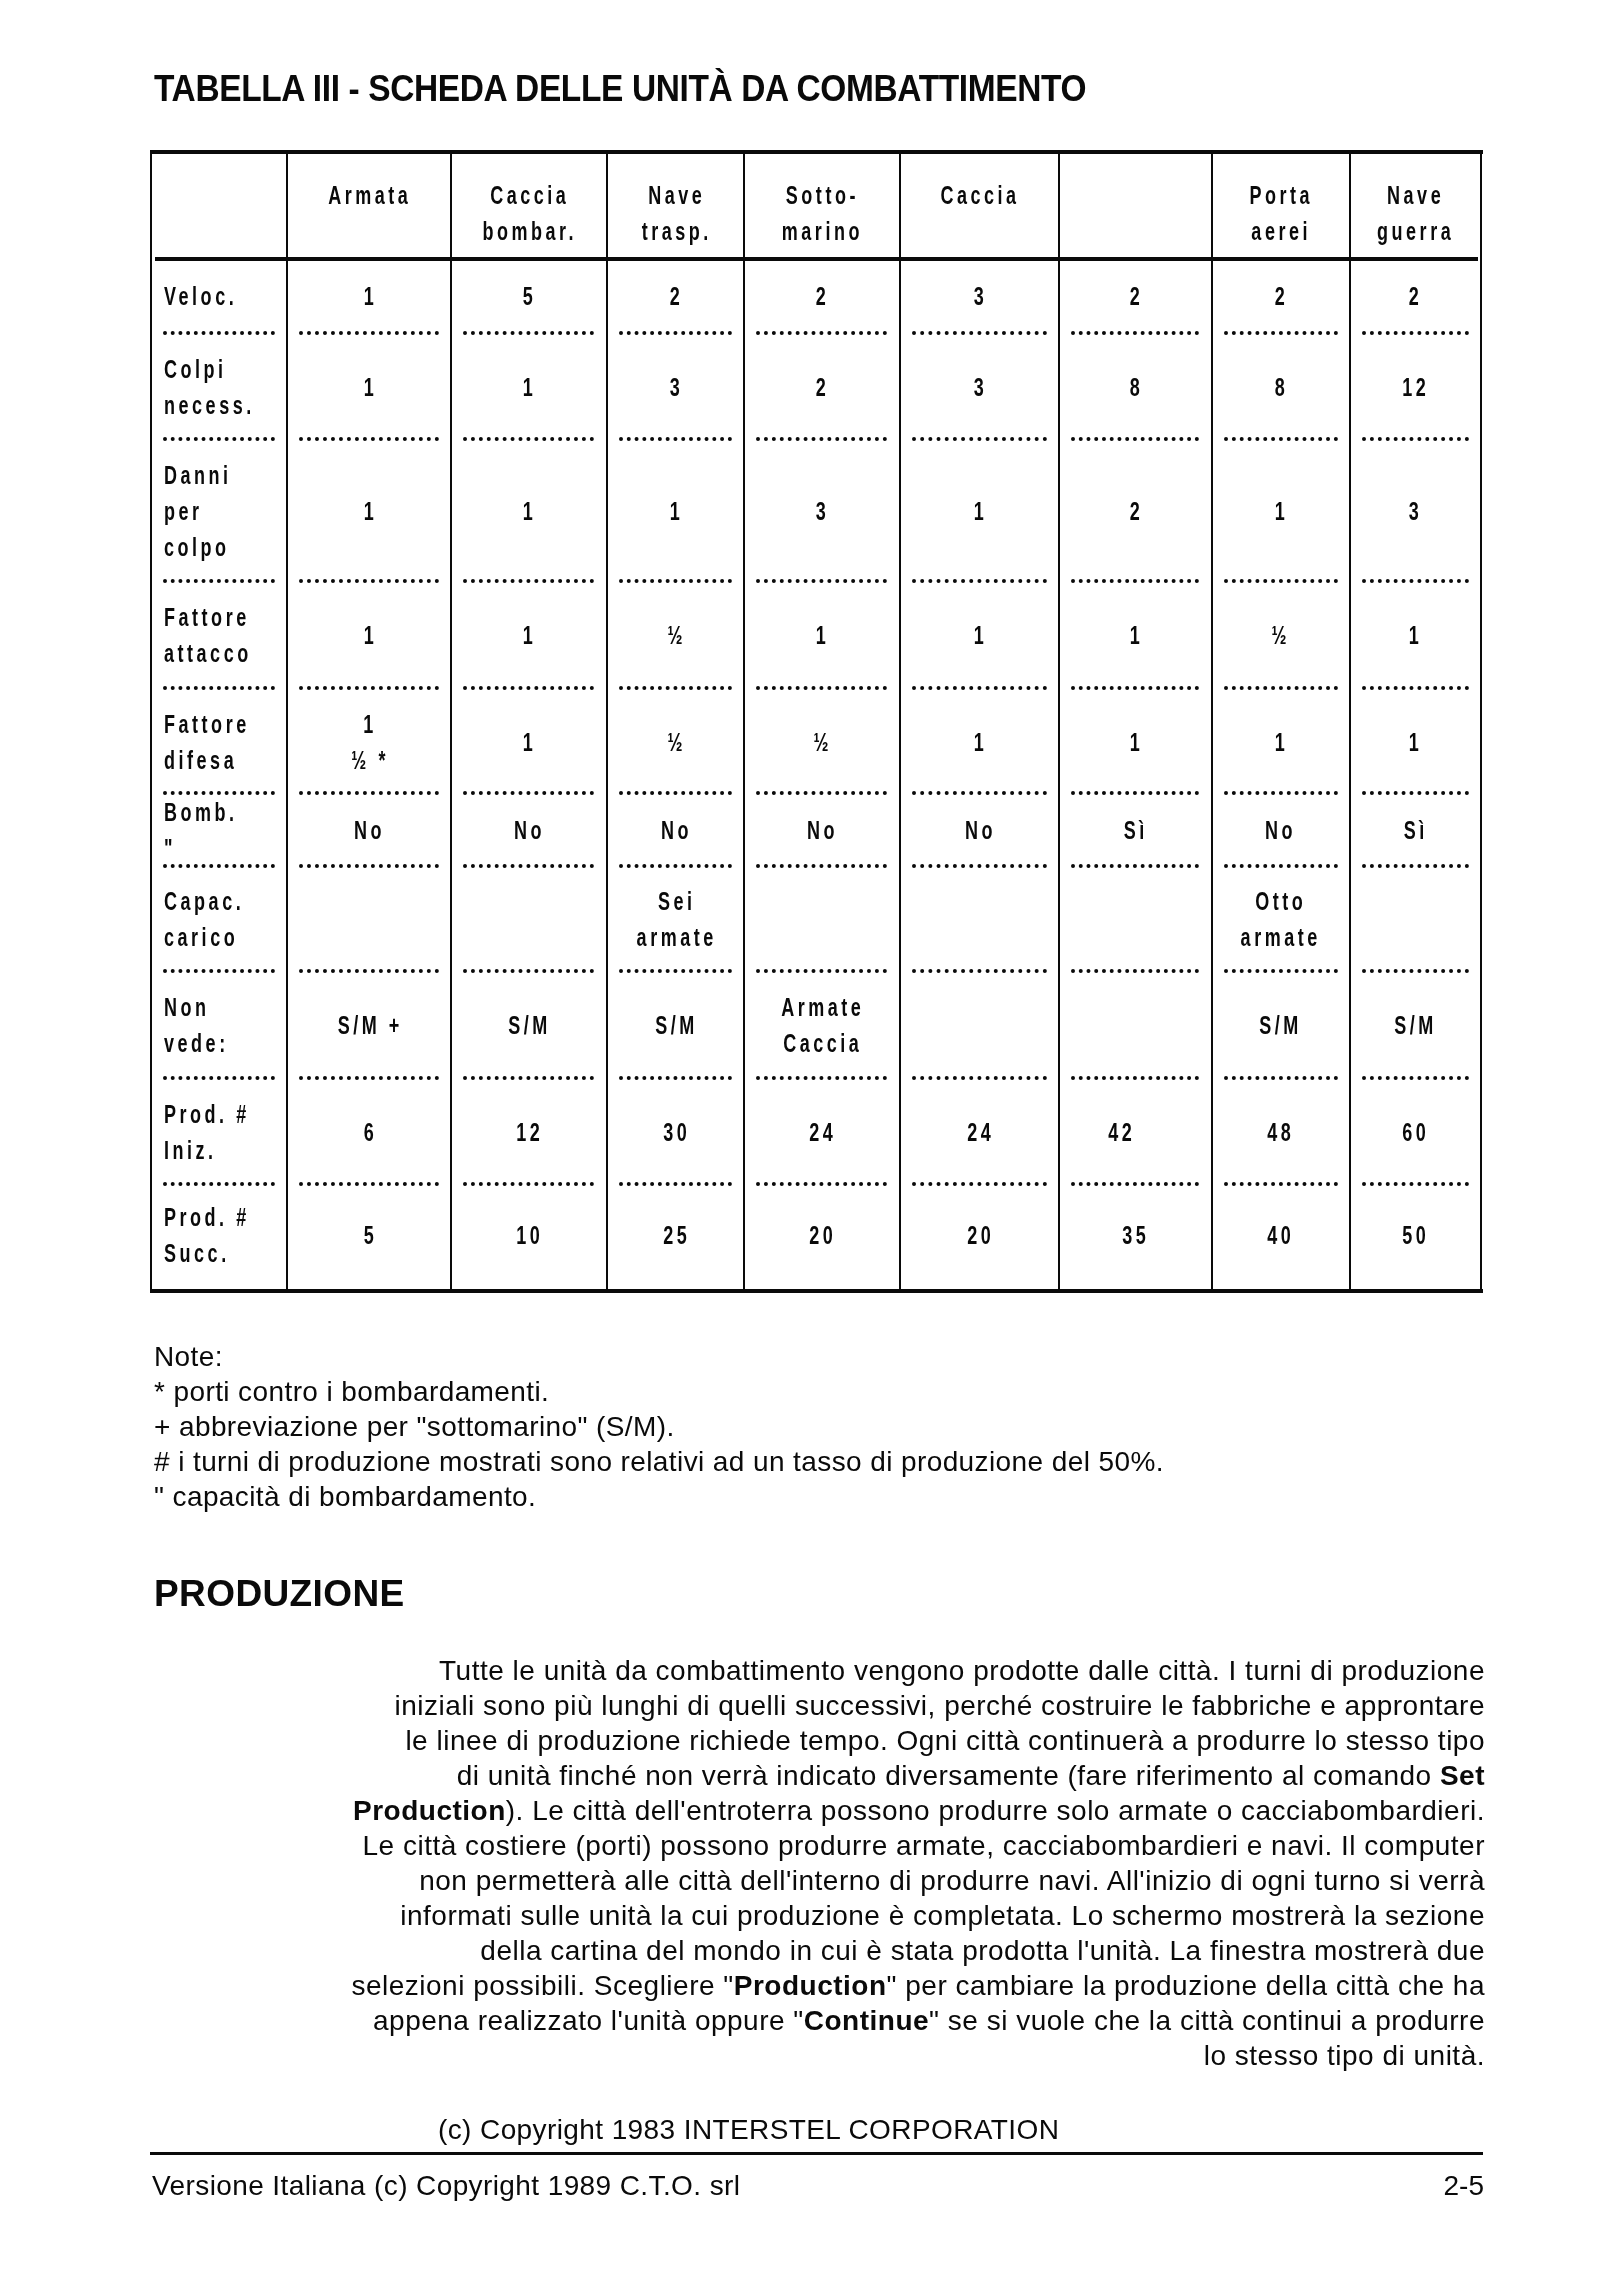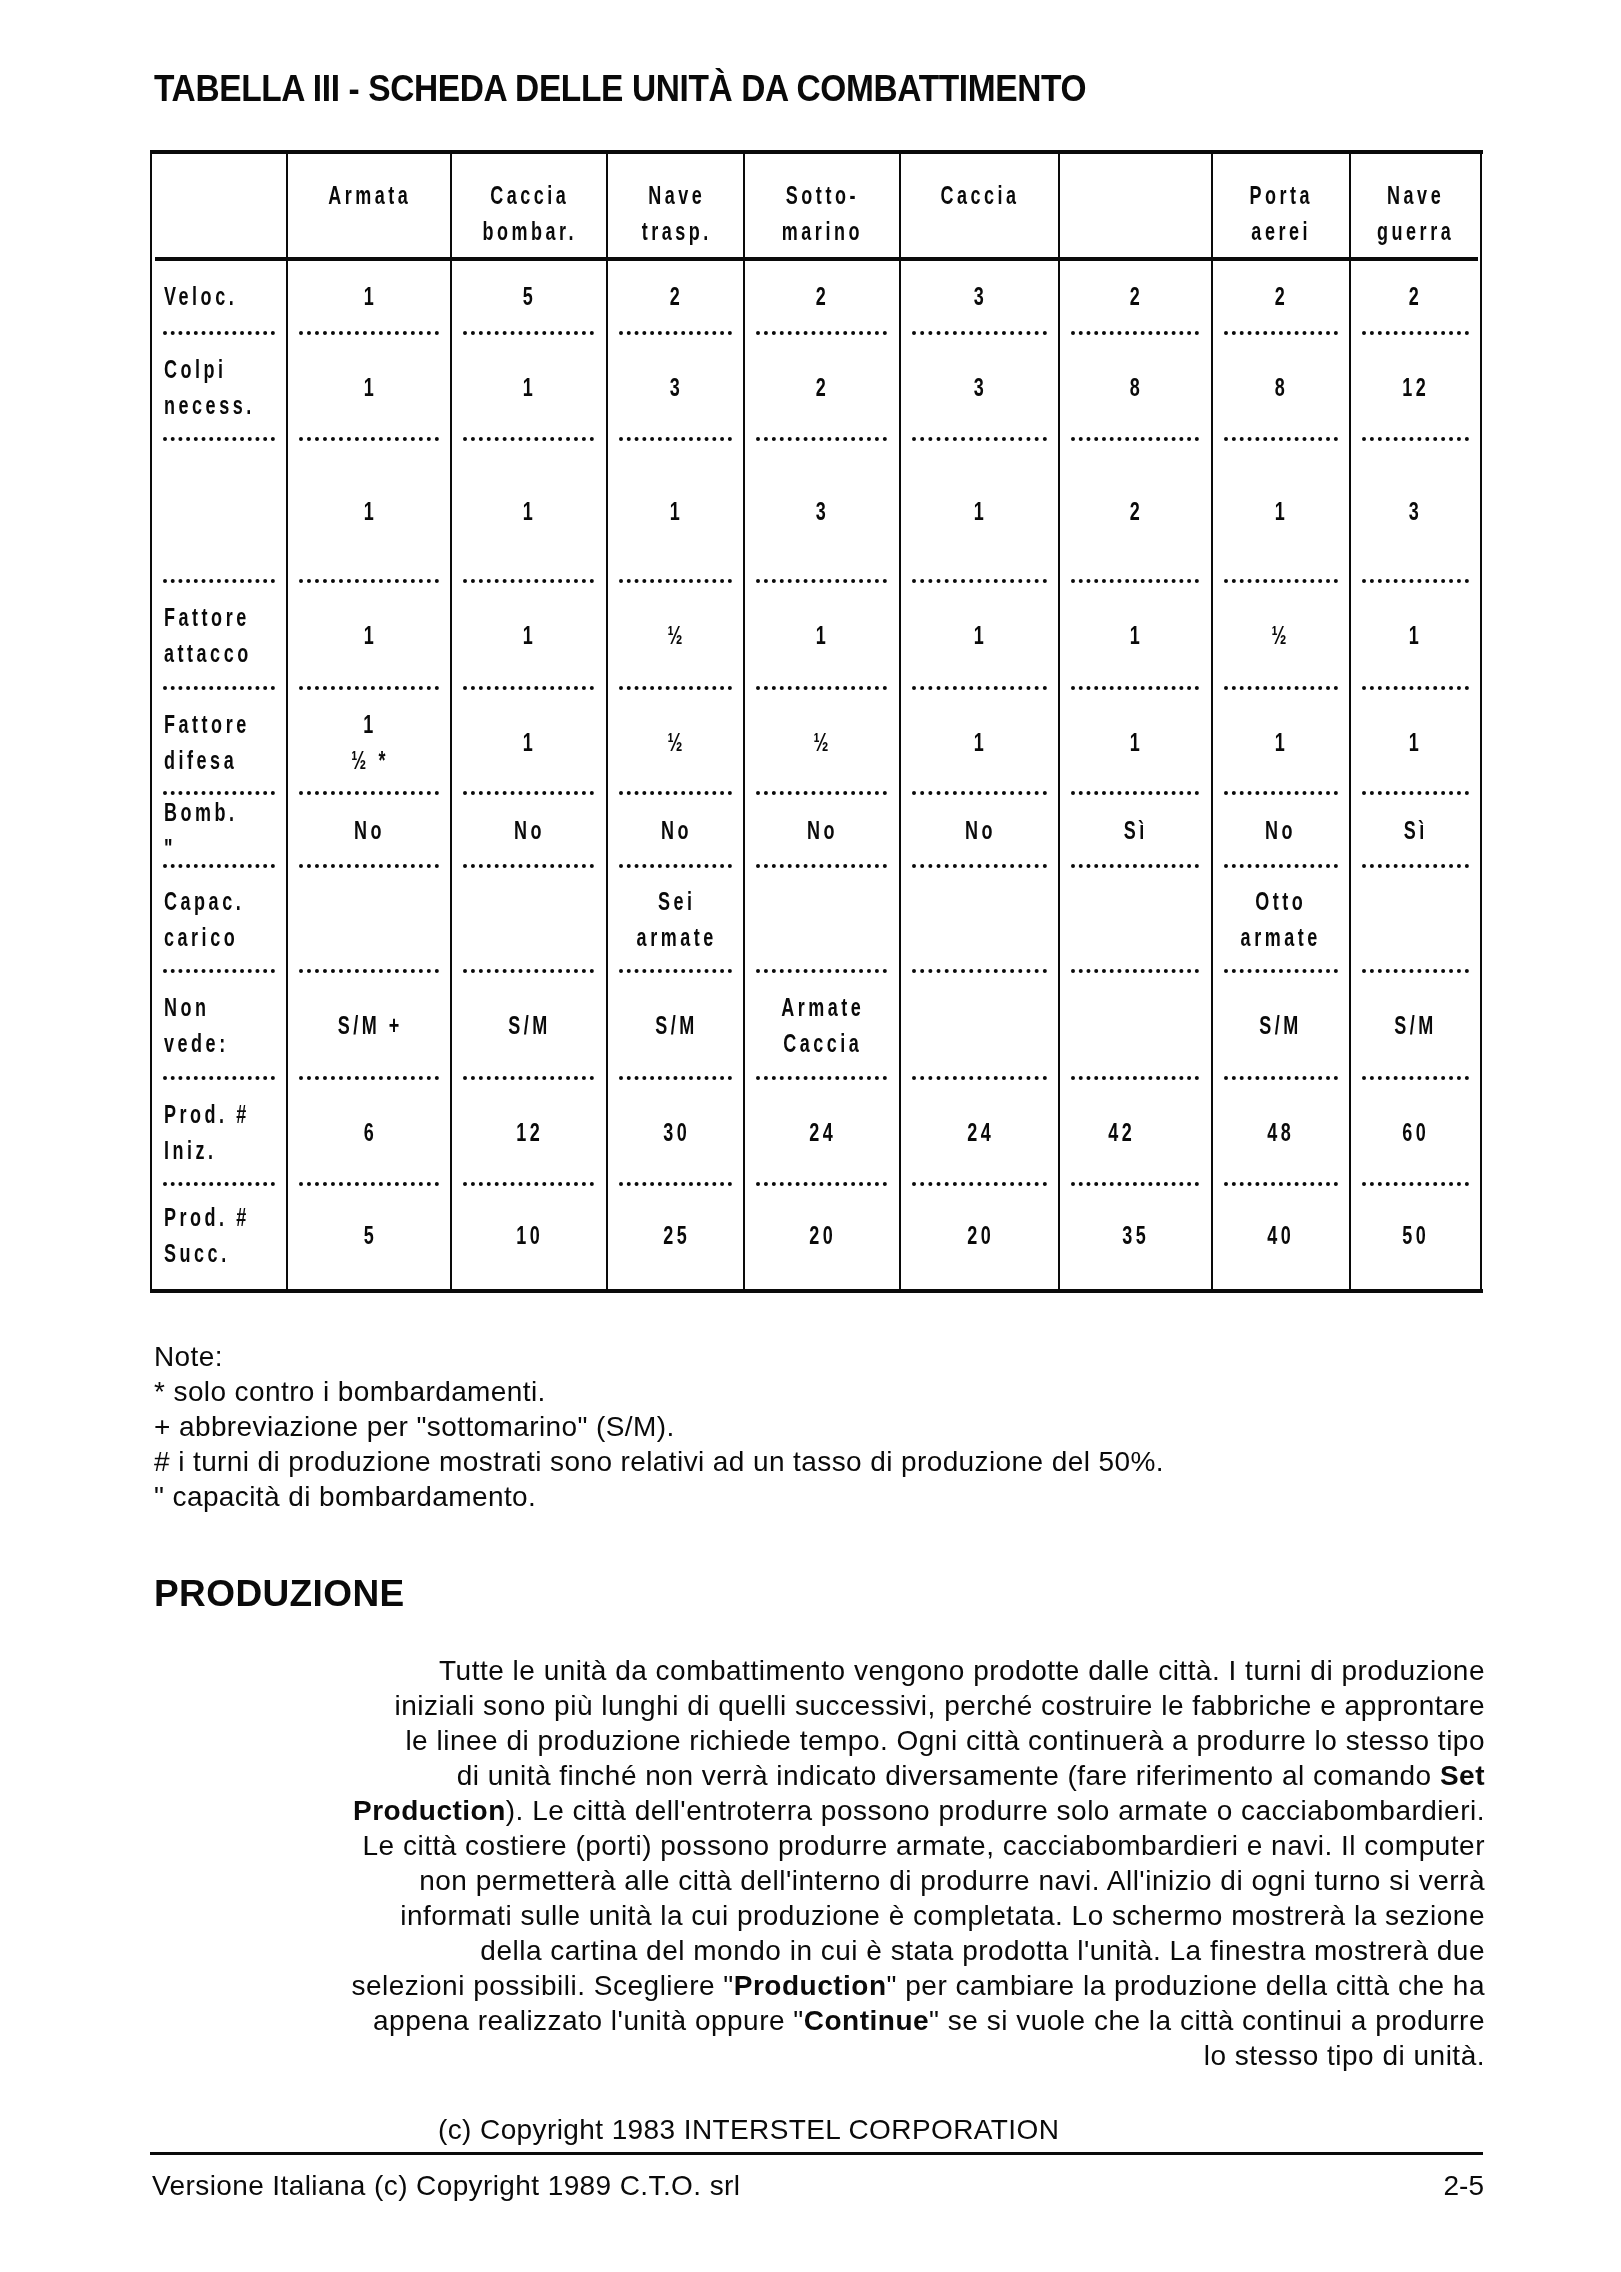--- a/index.html
+++ b/index.html
@@ -90,20 +90,23 @@
     <div class="cell " style="left: 1201px; top: 186px; width: 129px; height: 101px;"><span>12</span></div>
     <div class="dots" style="left: 13px; width: 112px; top: 287px;"></div>
     <div class="dots" style="left: 149px; width: 140px; top: 287px;"></div>
     <div class="dots" style="left: 313px; width: 131px; top: 287px;"></div>
     <div class="dots" style="left: 469px; width: 113px; top: 287px;"></div>
     <div class="dots" style="left: 606px; width: 131px; top: 287px;"></div>
     <div class="dots" style="left: 762px; width: 135px; top: 287px;"></div>
     <div class="dots" style="left: 921px; width: 128px; top: 287px;"></div>
     <div class="dots" style="left: 1074px; width: 114px; top: 287px;"></div>
     <div class="dots" style="left: 1212px; width: 107px; top: 287px;"></div>
+    <div class="cell rlabel" style="left: 2.4px; top: 292px; width: 134px; height: 137px;"><span>Danni
+per
+colpo</span></div>
     <div class="cell " style="left: 139px; top: 292px; width: 162px; height: 137px;"><span>1</span></div>
     <div class="cell " style="left: 303px; top: 292px; width: 153px; height: 137px;"><span>1</span></div>
     <div class="cell " style="left: 459px; top: 292px; width: 135px; height: 137px;"><span>1</span></div>
     <div class="cell " style="left: 596px; top: 292px; width: 153px; height: 137px;"><span>3</span></div>
     <div class="cell " style="left: 752px; top: 292px; width: 157px; height: 137px;"><span>1</span></div>
     <div class="cell " style="left: 911px; top: 292px; width: 150px; height: 137px;"><span>2</span></div>
     <div class="cell " style="left: 1063px; top: 292px; width: 136px; height: 137px;"><span>1</span></div>
     <div class="cell " style="left: 1201px; top: 292px; width: 129px; height: 137px;"><span>3</span></div>
     <div class="dots" style="left: 13px; width: 112px; top: 429px;"></div>
     <div class="dots" style="left: 149px; width: 140px; top: 429px;"></div>
@@ -238,21 +241,21 @@
     <div class="cell " style="left: 459px; top: 1036px; width: 135px; height: 97px;"><span>25</span></div>
     <div class="cell " style="left: 596px; top: 1036px; width: 153px; height: 97px;"><span>20</span></div>
     <div class="cell " style="left: 752px; top: 1036px; width: 157px; height: 97px;"><span>20</span></div>
     <div class="cell " style="left: 911px; top: 1036px; width: 150px; height: 97px;"><span>35</span></div>
     <div class="cell " style="left: 1063px; top: 1036px; width: 136px; height: 97px;"><span>40</span></div>
     <div class="cell " style="left: 1201px; top: 1036px; width: 129px; height: 97px;"><span>50</span></div>
   </div>
 
 <div class="notes">
   <div>Note:</div>
-  <div>* solo contro i bombardamenti.</div>
+  <div>* porti contro i bombardamenti.</div>
   <div>+ abbreviazione per "sottomarino" (S/M).</div>
   <div># i turni di produzione mostrati sono relativi ad un tasso di produzione del 50%.</div>
   <div>" capacità di bombardamento.</div>
 </div>
 
 <div class="h2">PRODUZIONE</div>
 <div class="body" id="body">
     <div>Tutte le unità da combattimento vengono prodotte dalle città. I turni di produzione</div>
     <div>iniziali sono più lunghi di quelli successivi, perché costruire le fabbriche e approntare</div>
     <div>le linee di produzione richiede tempo. Ogni città continuerà a produrre lo stesso tipo</div>

